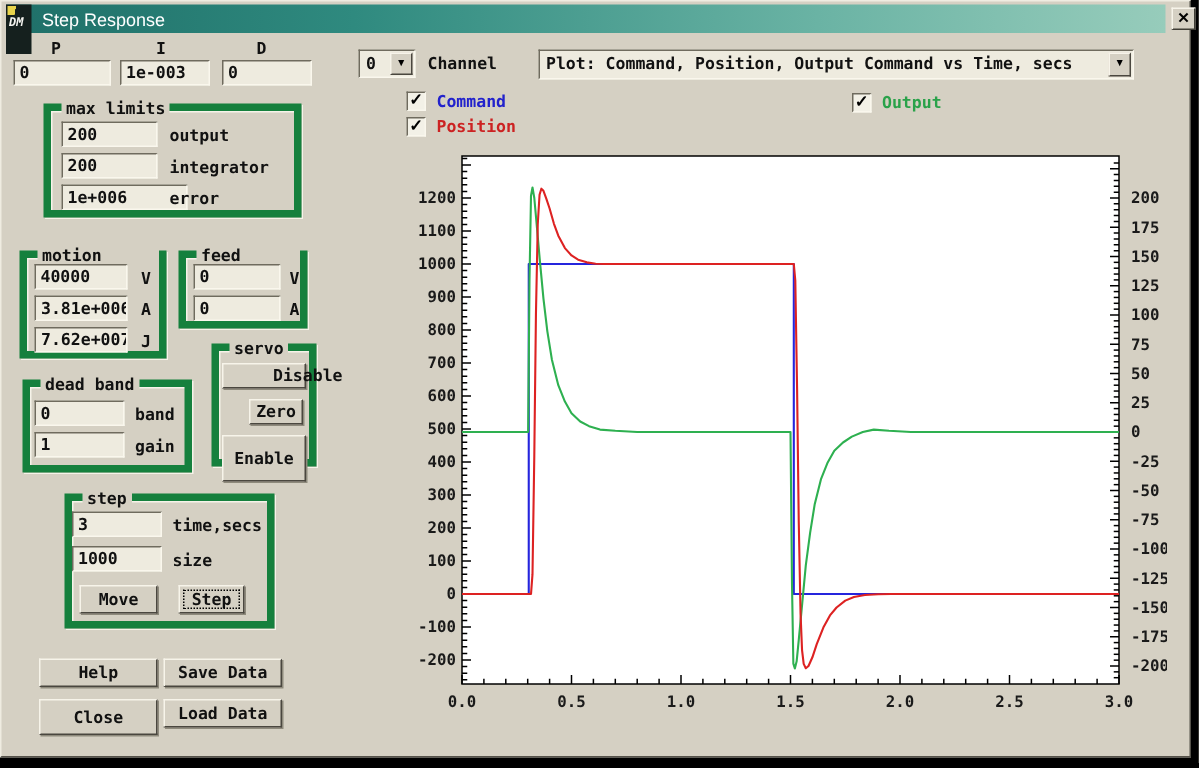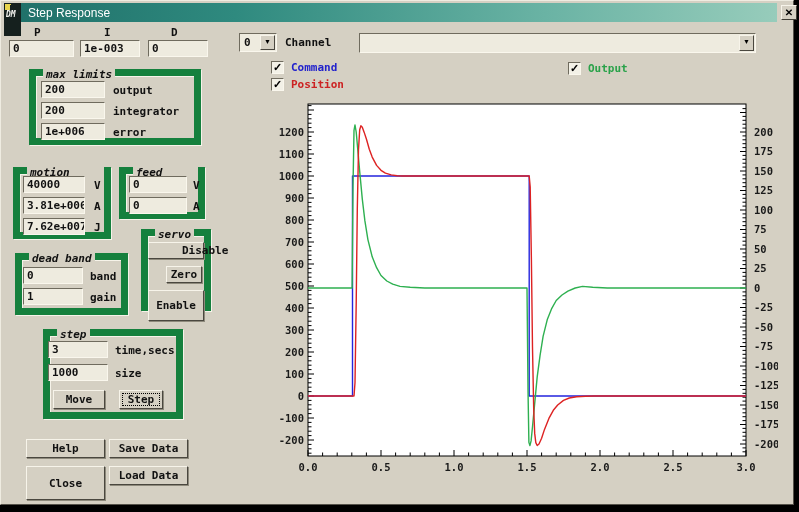--- a/index.html
+++ b/index.html
@@ -20,22 +20,22 @@
              border-top:1px solid #f7f4ea;border-left:1px solid #f7f4ea;
              border-right:1px solid #403e36;border-bottom:1px solid #403e36;
              font-family:"Liberation Sans",sans-serif;font-size:10px;font-weight:700;line-height:12px;
              text-align:center;color:#000;padding:0;cursor:default;}
   .lbl{position:absolute;white-space:pre;}
   .tinput{position:absolute;height:17px;background:#eeebdf;color:#111;
           font-family:"DejaVu Sans Mono","Liberation Mono",monospace;font-weight:700;font-size:11px;
           border-top:1.5px solid #6f6b5e;border-left:1.5px solid #6f6b5e;
           border-right:1.5px solid #faf7ed;border-bottom:1.5px solid #faf7ed;
           padding:0 0 0 3px;}
-  .group{position:absolute;border:7px solid #15803d;
-         box-shadow:inset 1px 1px 0 #f6f3e9, 1px 1px 0 #f6f3e9;font-style:italic;}
+  .group{position:absolute;border:5px solid #15803d;
+         box-shadow:inset 1px 1px 0 #f6f3e9, 1px 1px 0 #f6f3e9;}
   .group-label{position:absolute;top:-8px;left:7px;background:#d5d0c3;padding:0 3px;}
   .btn{position:absolute;background:#d5d0c3;color:#111;
        font-family:"DejaVu Sans Mono","Liberation Mono",monospace;font-weight:700;font-size:11px;
        border-top:1.5px solid #f7f4ea;border-left:1.5px solid #f7f4ea;
        border-right:1.5px solid #4a473f;border-bottom:1.5px solid #4a473f;
        box-shadow:1px 1px 0 #8e8a7c;padding:0;cursor:default;}
   .btn.focused{outline:1px dotted #000;outline-offset:-4px;}
   .checkbox{position:absolute;width:13px;height:13px;background:#f3f1e7;
             border-top:1.5px solid #6f6b5e;border-left:1.5px solid #6f6b5e;
             border-right:1.5px solid #faf7ed;border-bottom:1.5px solid #faf7ed;
@@ -71,38 +71,39 @@
   <input class="tinput" style="left: 79px; top: 39px; width: 60px;" value="1e-003">
   <input class="tinput" style="left: 147px; top: 39px; width: 60px;" value="0">
 
   <div class="combo" style="left:238px;top:32px;width:38px;height:19px;">
     <span class="val mono">0</span>
     <span class="arrow">▼</span>
   </div>
   <span class="lbl mono" style="left:284px;top:35px;">Channel</span>
 
   <div class="combo" style="left:358px;top:32px;width:397px;height:20px;">
+    <span class="val mono">Plot: Command, Position, Output Command vs Time, secs</span>
     <span class="arrow">▼</span>
   </div>
 
   <div class="checkbox" style="left:270px;top:60px;">✓</div>
   <span class="lbl mono" style="left: 290px; top: 60px; color: rgb(34, 34, 204);">Command</span>
   <div class="checkbox" style="left:270px;top:77px;">✓</div>
   <span class="lbl mono" style="left: 290px; top: 77px; color: rgb(204, 34, 34);">Position</span>
   <div class="checkbox" style="left:567px;top:61px;">✓</div>
   <span class="lbl mono" style="left: 587px; top: 61px; color: rgb(42, 162, 74);">Output</span>
 
   <div class="group" style="left:28px;top:68px;width:172px;height:76px;">
     <span class="group-label mono">max limits</span>
   </div>
   <input class="tinput" style="left: 40px; top: 80px; width: 64px;" value="200">
   <span class="lbl mono" style="left:112px;top:83px;">output</span>
   <input class="tinput" style="left: 40px; top: 101px; width: 64px;" value="200">
   <span class="lbl mono" style="left:112px;top:104px;">integrator</span>
-  <input class="tinput" style="left: 40px; top: 122px; width: 64px;" value="1e+006">
+  <input class="tinput" style="left: 40px; top: 122px; width: 84px;" value="1e+006">
   <span class="lbl mono" style="left:112px;top:125px;">error</span>
 
   <div class="group" style="left:12px;top:166px;width:98px;height:72px;">
     <span class="group-label mono">motion profile</span>
   </div>
   <input class="tinput" style="left: 22px; top: 175px; width: 62px;" value="40000">
   <span class="lbl mono" style="left:93px;top:178px;">V</span>
   <input class="tinput" style="left: 22px; top: 196px; width: 62px;" value="3.81e+006">
   <span class="lbl mono" style="left:93px;top:199px;">A</span>
   <input class="tinput" style="left: 22px; top: 217px; width: 62px;" value="7.62e+007">
@@ -136,21 +137,21 @@
   </div>
   <input class="tinput" style="left: 47px; top: 340px; width: 60px;" value="3">
   <span class="lbl mono" style="left:114px;top:343px;">time,secs</span>
   <input class="tinput" style="left: 47px; top: 363px; width: 60px;" value="1000">
   <span class="lbl mono" style="left:114px;top:366px;">size</span>
   <button class="btn" style="left:52px;top:389px;width:52px;height:19px;">Move</button>
   <button class="btn focused" style="left:118px;top:389px;width:44px;height:19px;">Step</button>
 
   <button class="btn" style="left:25px;top:438px;width:79px;height:19px;">Help</button>
   <button class="btn" style="left:108px;top:438px;width:79px;height:19px;">Save Data</button>
-  <button class="btn" style="left:25px;top:465px;width:79px;height:34px;">Close</button>
+  <button class="btn" style="left:25px;top:465px;width:79px;height:24px;">Close</button>
   <button class="btn" style="left:108px;top:465px;width:79px;height:19px;">Load Data</button>
 
   <svg id="chart" width="505" height="390">
       <rect x="35" y="8" width="438" height="352" fill="#ffffff" stroke="#000000" stroke-width="1"></rect>
       <line x1="35" y1="357.2" x2="38.5" y2="357.2" stroke="#000" stroke-width="1"></line>
       <line x1="35" y1="352.8" x2="38.5" y2="352.8" stroke="#000" stroke-width="1"></line>
       <line x1="35" y1="348.4" x2="38.5" y2="348.4" stroke="#000" stroke-width="1"></line>
       <line x1="35" y1="344" x2="41" y2="344" stroke="#000" stroke-width="1"></line>
       <text x="31" y="347.5" text-anchor="end" font-family="&quot;DejaVu Sans Mono&quot;,&quot;Liberation Mono&quot;,monospace" font-size="10.5px" font-weight="700" fill="#1a1a1a">-200</text>
       <line x1="35" y1="339.6" x2="38.5" y2="339.6" stroke="#000" stroke-width="1"></line>

